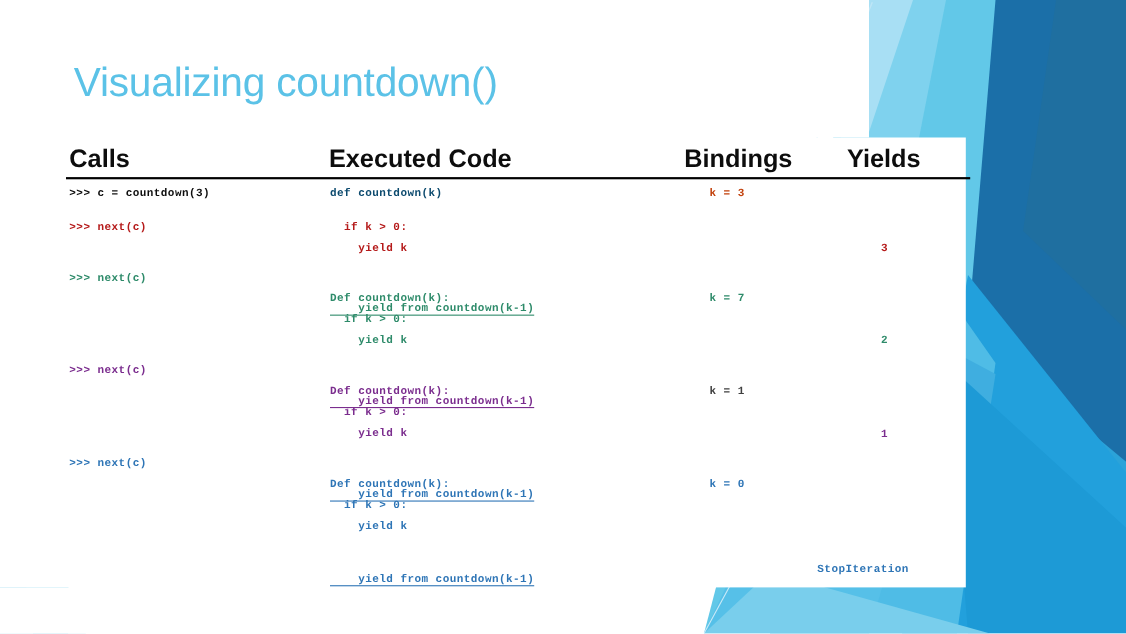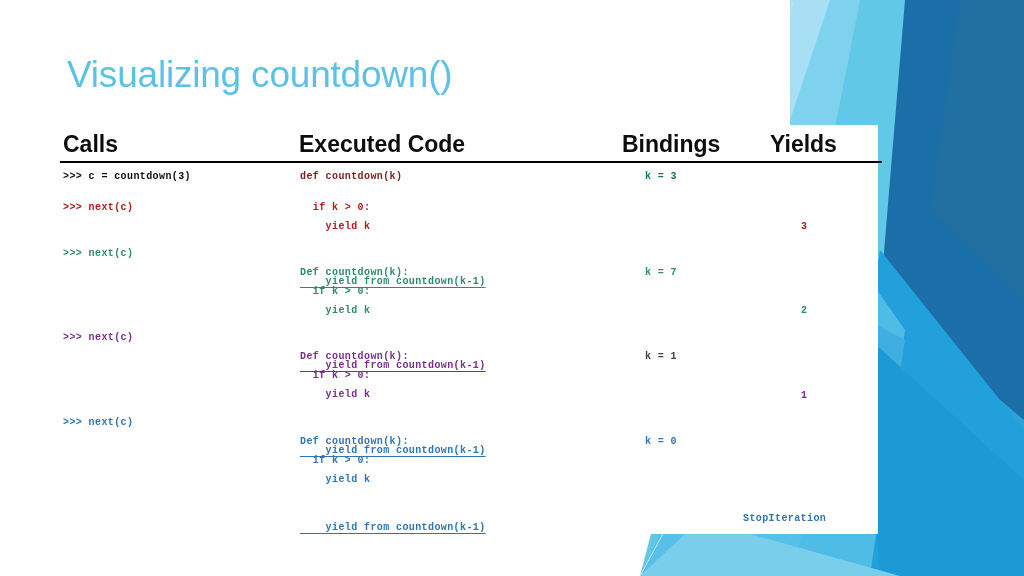--- a/index.html
+++ b/index.html
@@ -157,39 +157,39 @@
     <div id="head-rule"></div>
 
     <div id="cells-calls">
         <div class="cell" style="left: 59px; top: 172px; color: rgb(13, 13, 13);">&gt;&gt;&gt; c = countdown(3)</div>
         <div class="cell" style="left: 59px; top: 203px; color: rgb(181, 26, 26);">&gt;&gt;&gt; next(c)</div>
         <div class="cell" style="left: 59px; top: 249px; color: rgb(46, 139, 106);">&gt;&gt;&gt; next(c)</div>
         <div class="cell" style="left: 59px; top: 333px; color: rgb(123, 45, 142);">&gt;&gt;&gt; next(c)</div>
         <div class="cell" style="left: 59px; top: 418px; color: rgb(46, 117, 182);">&gt;&gt;&gt; next(c)</div>
       </div>
     <div id="cells-code">
-        <div class="cell" style="left: 296px; top: 172px; color: #7f1d1d;">def countdown(k)</div>
+        <div class="cell" style="left: 296px; top: 172px; color: #0c4a6e;">def countdown(k)</div>
         <div class="cell" style="left: 296px; top: 203px; color: rgb(181, 26, 26);">  if k &gt; 0:</div>
         <div class="cell" style="left: 296px; top: 222px; color: rgb(181, 26, 26);">    yield k</div>
         <div class="cell ul" style="left: 296px; top: 249px; color: rgb(46, 139, 106);">    yield from countdown(k-1)</div>
         <div class="cell" style="left: 296px; top: 268px; color: rgb(46, 139, 106);">Def countdown(k):</div>
         <div class="cell" style="left: 296px; top: 287px; color: rgb(46, 139, 106);">  if k &gt; 0:</div>
         <div class="cell" style="left: 296px; top: 306px; color: rgb(46, 139, 106);">    yield k</div>
         <div class="cell ul" style="left: 296px; top: 333px; color: rgb(123, 45, 142);">    yield from countdown(k-1)</div>
         <div class="cell" style="left: 296px; top: 352px; color: rgb(123, 45, 142);">Def countdown(k):</div>
         <div class="cell" style="left: 296px; top: 371px; color: rgb(123, 45, 142);">  if k &gt; 0:</div>
         <div class="cell" style="left: 296px; top: 390px; color: rgb(123, 45, 142);">    yield k</div>
         <div class="cell ul" style="left: 296px; top: 418px; color: rgb(46, 117, 182);">    yield from countdown(k-1)</div>
         <div class="cell" style="left: 296px; top: 437px; color: rgb(46, 117, 182);">Def countdown(k):</div>
         <div class="cell" style="left: 296px; top: 456px; color: rgb(46, 117, 182);">  if k &gt; 0:</div>
         <div class="cell" style="left: 296px; top: 475px; color: rgb(46, 117, 182);">    yield k</div>
         <div class="cell ul" style="left: 296px; top: 495px; color: rgb(46, 117, 182);">    yield from countdown(k-1)</div>
       </div>
     <div id="cells-bindings">
-        <div class="cell" style="left: 641px; top: 172px; color: #0f766e;">k = 3</div>
+        <div class="cell" style="left: 641px; top: 172px; color: #c2410c;">k = 3</div>
         <div class="cell" style="left: 641px; top: 268px; color: rgb(46, 139, 106);">k = 7</div>
         <div class="cell" style="left: 641px; top: 352px; color: #404040;">k = 1</div>
         <div class="cell" style="left: 641px; top: 437px; color: rgb(46, 117, 182);">k = 0</div>
       </div>
     <div id="cells-yields">
         <div class="cell" style="left: 797px; top: 222px; color: rgb(181, 26, 26);">3</div>
         <div class="cell" style="left: 797px; top: 306px; color: rgb(46, 139, 106);">2</div>
         <div class="cell" style="left: 797px; top: 391px; color: rgb(123, 45, 142);">1</div>
       </div>
 

